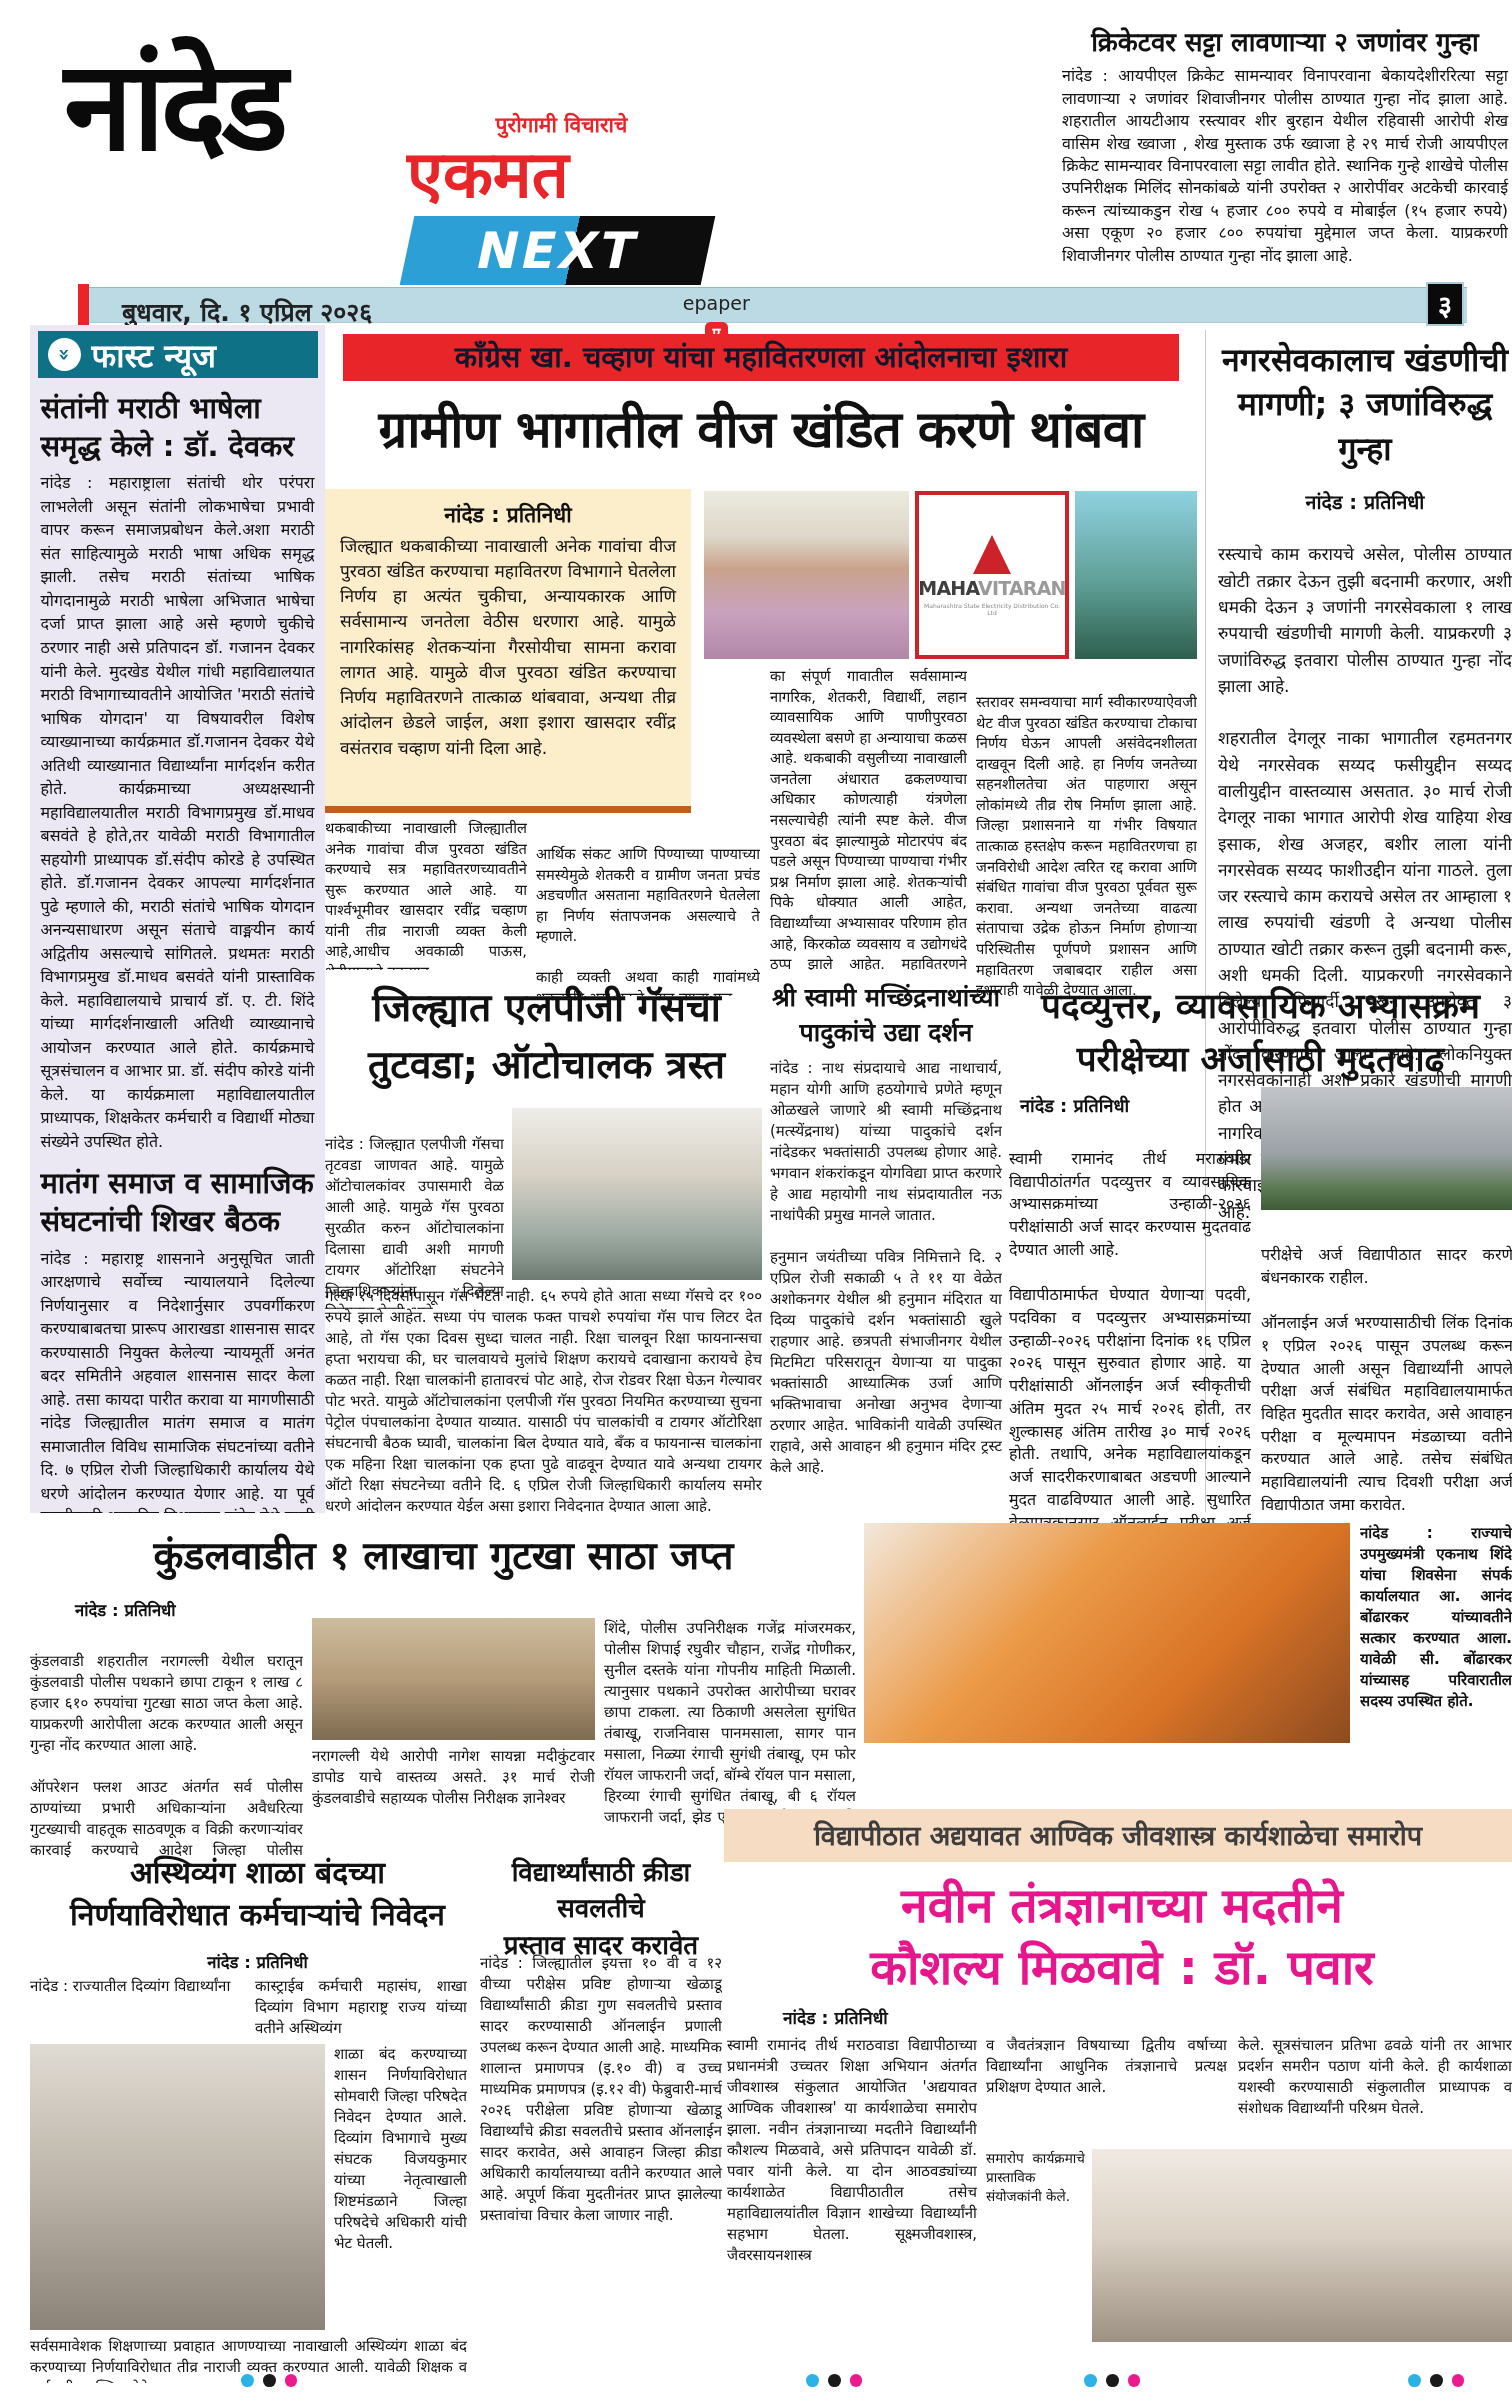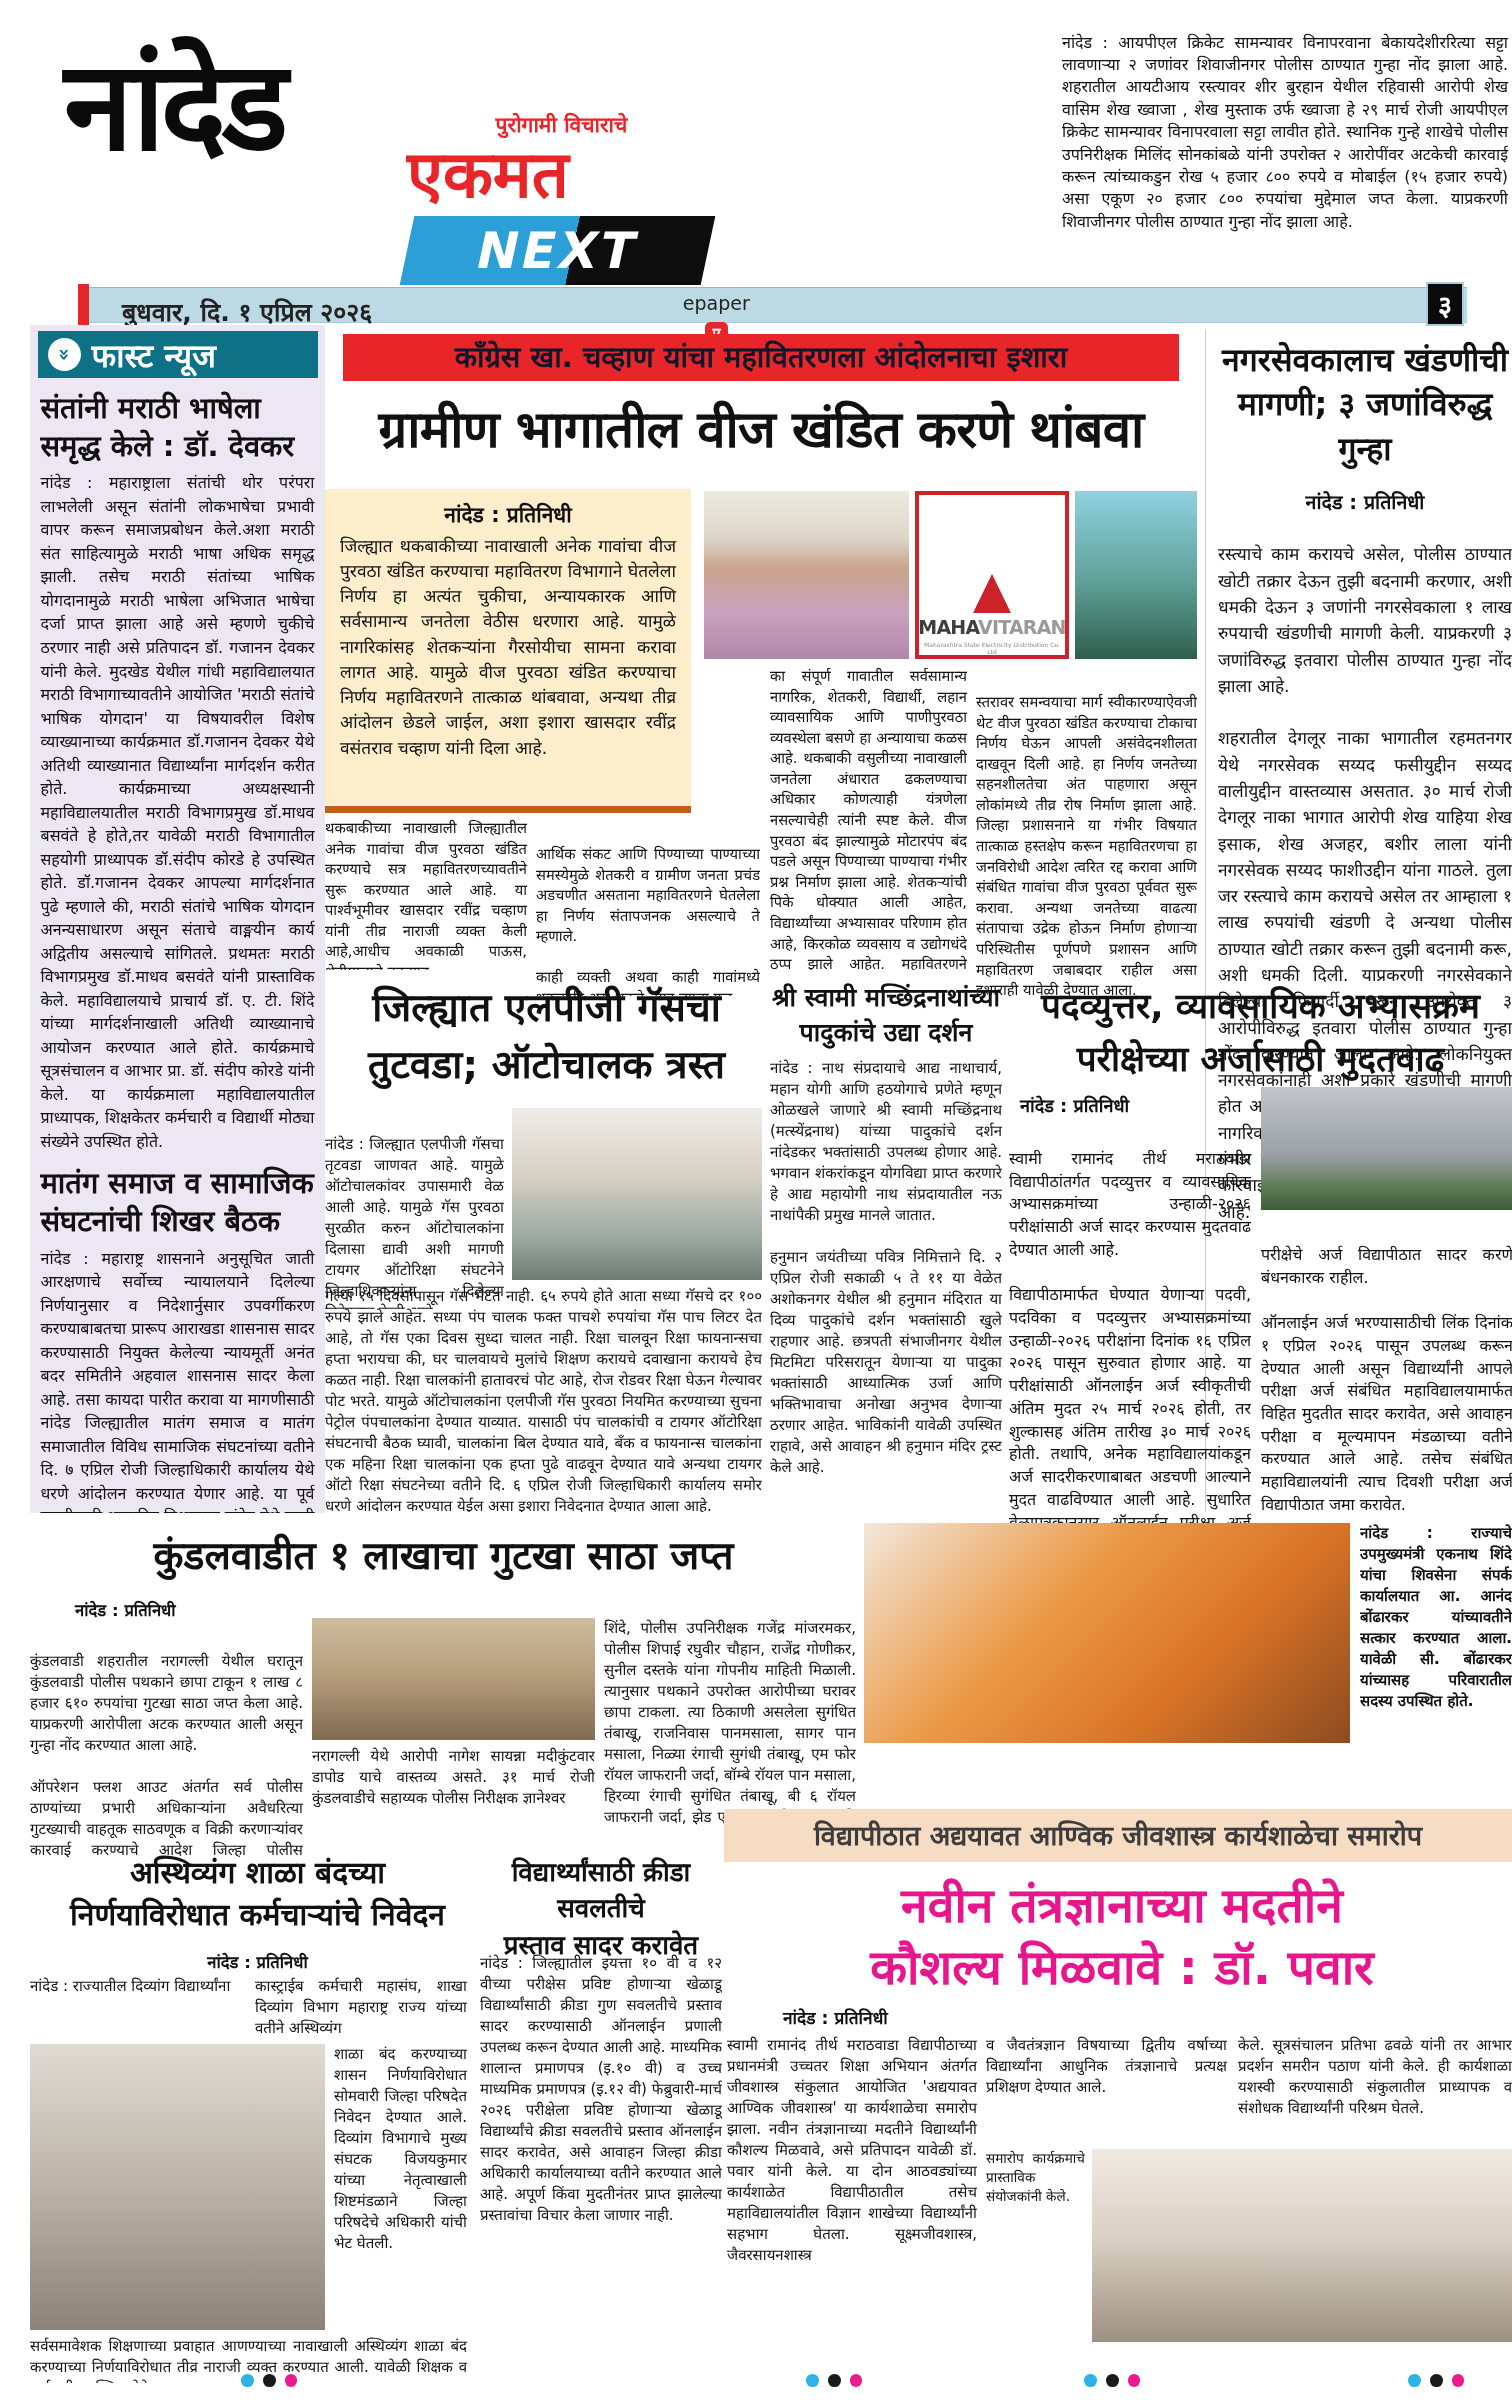--- a/index.html
+++ b/index.html
@@ -54,21 +54,21 @@
   .ph-transformers{background:linear-gradient(180deg,#8fd2e0 0%,#5e9f96 55%,#2e5f4d 100%);}
   .ph-office{background:linear-gradient(180deg,#efede9 0%,#d6d0c4 40%,#9caaa2 75%,#6e7b73 100%);}
   .ph-arch{background:linear-gradient(180deg,#c2c6ca 0%,#9aa0a6 55%,#5d7b53 82%,#3e5b39 100%);}
   .ph-police{background:linear-gradient(180deg,#cdbd9e 0%,#b49b79 50%,#7e6b51 100%);}
   .ph-saffron{background:linear-gradient(135deg,#f2e8dc 0%,#eb9a47 38%,#d97326 68%,#8c4b20 100%);}
   .ph-group{background:linear-gradient(180deg,#e0dbd3 0%,#bbb3a7 50%,#8b8377 100%);}
   .ph-hall{background:linear-gradient(180deg,#f0eae3 0%,#dbd1c4 45%,#9c9182 100%);}
 
   
   .mv-box{background:#fff;border:4.5px solid #cc2229;display:flex;flex-direction:column;
-    align-items:center;justify-content:flex-end;gap:3px;}
+    align-items:center;justify-content:center;gap:3px;}
   .mv-arrow{width:0;height:0;border-left:19.6px solid transparent;border-right:19.6px solid transparent;
     border-bottom:39px solid #cc2229;}
   .mv-word{font-size:19px;font-weight:900;letter-spacing:-0.8px;}
   .mv-word .a{color:#3f3f3f;} .mv-word .b{color:#9a9a9a;}
   .mv-sub{font-size:6px;color:#8a8a8a;text-align:center;}
 
   .story-h2{font-weight:900;line-height:1.4;}
   .pink{color:#e8168c;}
   .peachband{background:#f6dcc2;color:#3d3d3d;font-weight:900;font-size:27px;line-height:53px;white-space:nowrap;}
   .rightcol{border-left:0.8px solid #c9c9c9;padding-left:12px;}
@@ -87,20 +87,21 @@
   <div class="abs city" style="left:64px;top:22.6px;width:346px;">नांदेड</div>
   <div class="abs" style="left:407px;top:110px;width:309px;">
     <div class="logo-top">पुरोगामी विचाराचे</div>
     <div class="logo-main">एकमत</div>
     <div class="next-box">
       <span>NEXT</span>
     </div>
   </div>
 
   <div class="abs" style="left:1062px;top:25.6px;width:446px;">
+    <div class="brief-h">क्रिकेटवर सट्टा लावणाऱ्या २ जणांवर गुन्हा</div>
     <div class="brief-b just">नांदेड : आयपीएल क्रिकेट सामन्यावर विनापरवाना बेकायदेशीररित्या सट्टा लावणाऱ्या २ जणांवर शिवाजीनगर पोलीस ठाण्यात गुन्हा नोंद झाला आहे. शहरातील आयटीआय रस्त्यावर शीर बुरहान येथील रहिवासी आरोपी शेख वासिम शेख ख्वाजा , शेख मुस्ताक उर्फ ख्वाजा हे २९ मार्च रोजी आयपीएल क्रिकेट सामन्यावर विनापरवाला सट्टा लावीत होते. स्थानिक गुन्हे शाखेचे पोलीस उपनिरीक्षक मिलिंद सोनकांबळे यांनी उपरोक्त २ आरोपींवर अटकेची कारवाई करून त्यांच्याकडुन रोख ५ हजार ८०० रुपये व मोबाईल (१५ हजार रुपये) असा एकूण २० हजार ८०० रुपयांचा मुद्देमाल जप्त केला. याप्रकरणी शिवाजीनगर पोलीस ठाण्यात गुन्हा नोंद झाला आहे.</div>
   </div>
 
   <div class="abs datestrip" style="left:78px;top:287px;width:1389px;height:36px;"></div>
   <div class="abs" style="left:78px;top:284px;width:10.5px;height:42px;background:#e8262a;"></div>
   <div class="abs date-txt" style="left:122px;top:294px;">बुधवार, दि. १ एप्रिल २०२६</div>
   <div class="abs url-row" style="left:580px;top:292px;flex-direction:column;">
     <span>epaper</span>
     <span class="epaper-ic">ए</span>
     <span>http://www.dainikekmat.com</span>

